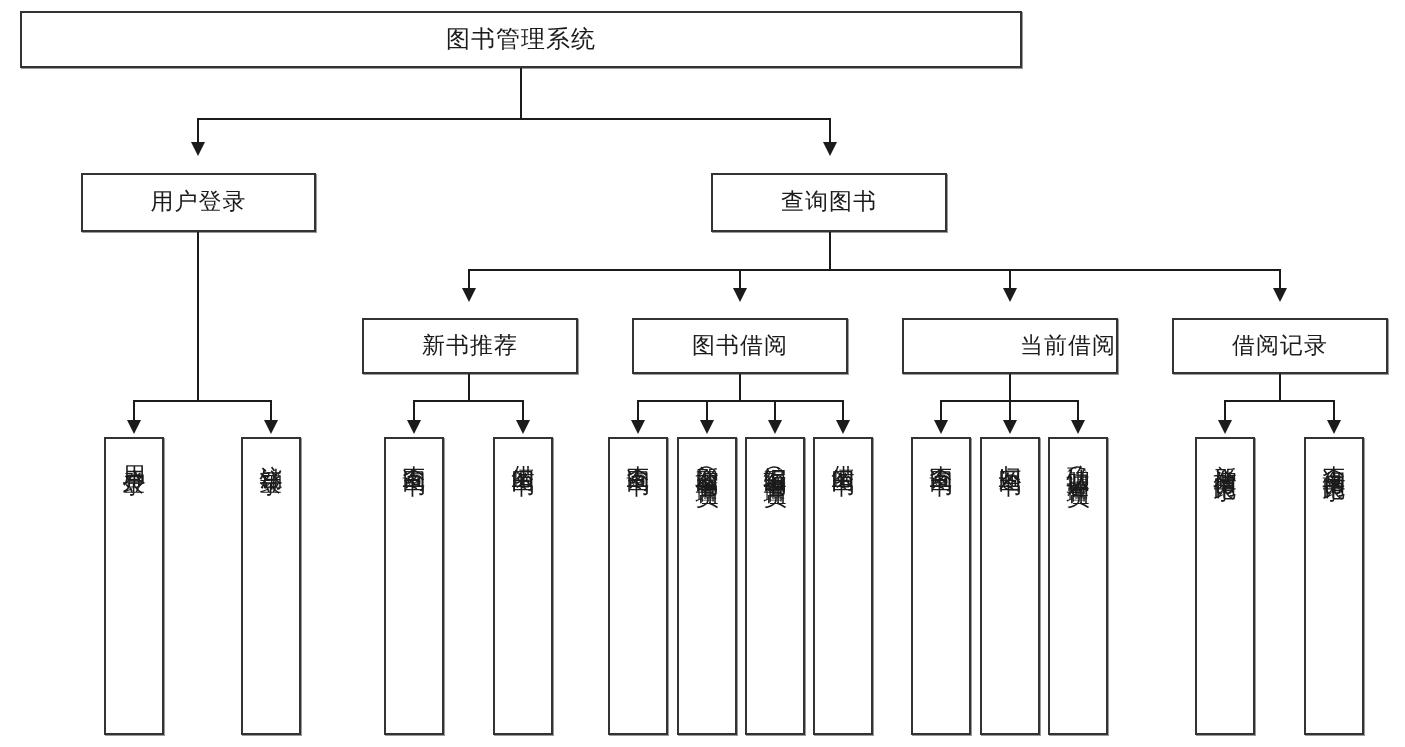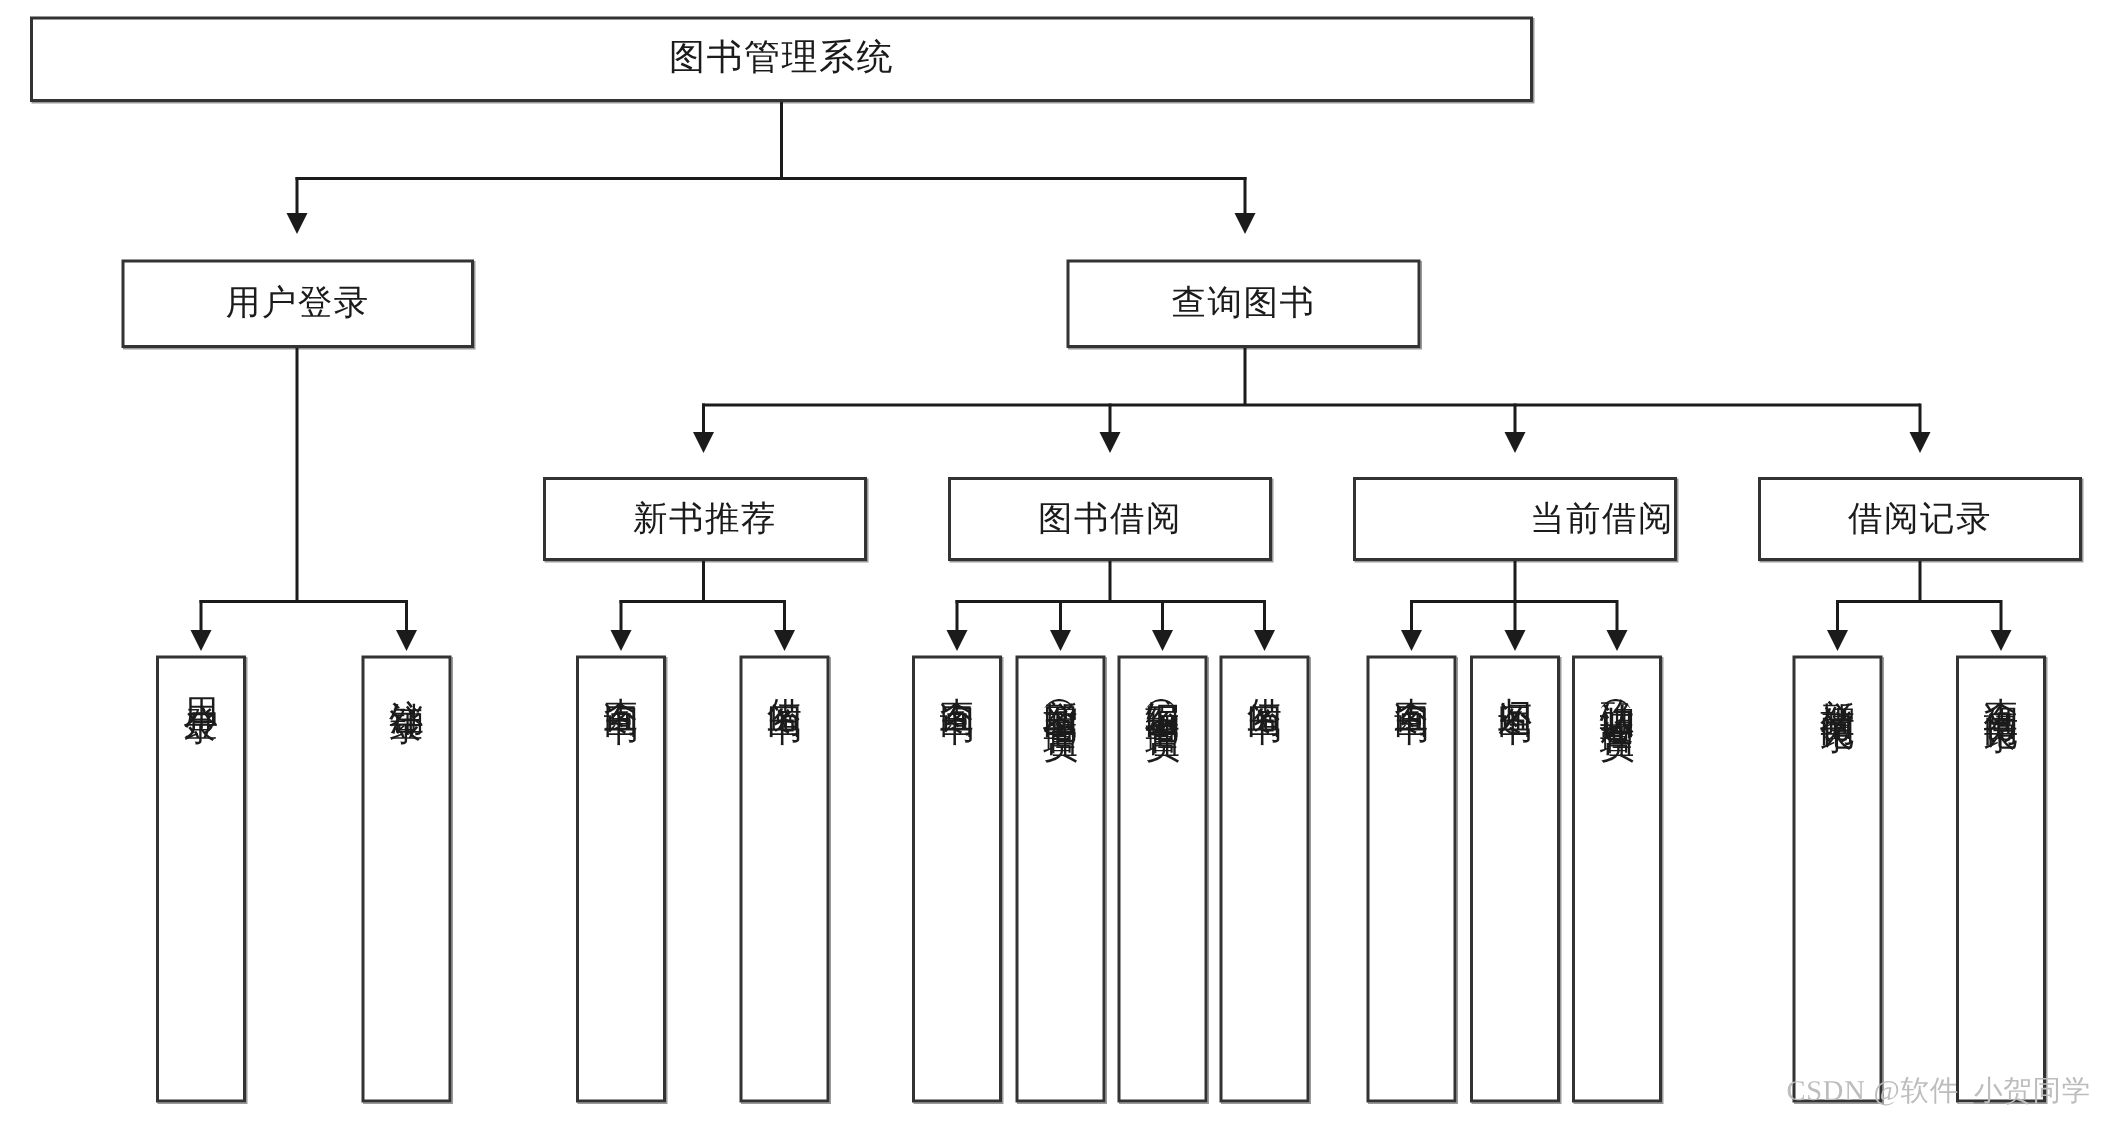--- a/index.html
+++ b/index.html
@@ -202,15 +202,14 @@
     <span class="node-label">确认归还（管理员）</span>
   </div>
 
   <div class="node leaf" style="left:1195px; top:437px; width:60px; height:298px;">
     <span class="node-label">新增借阅记录</span>
   </div>
   <div class="node leaf" style="left:1304px; top:437px; width:60px; height:298px;">
     <span class="node-label">查询借阅记录</span>
   </div>
 
-  <div class="watermark" style="left:1191px; top:714px;">CSDN @软件_小贺同学</div>
 
 </div>
 
 </body></html>

